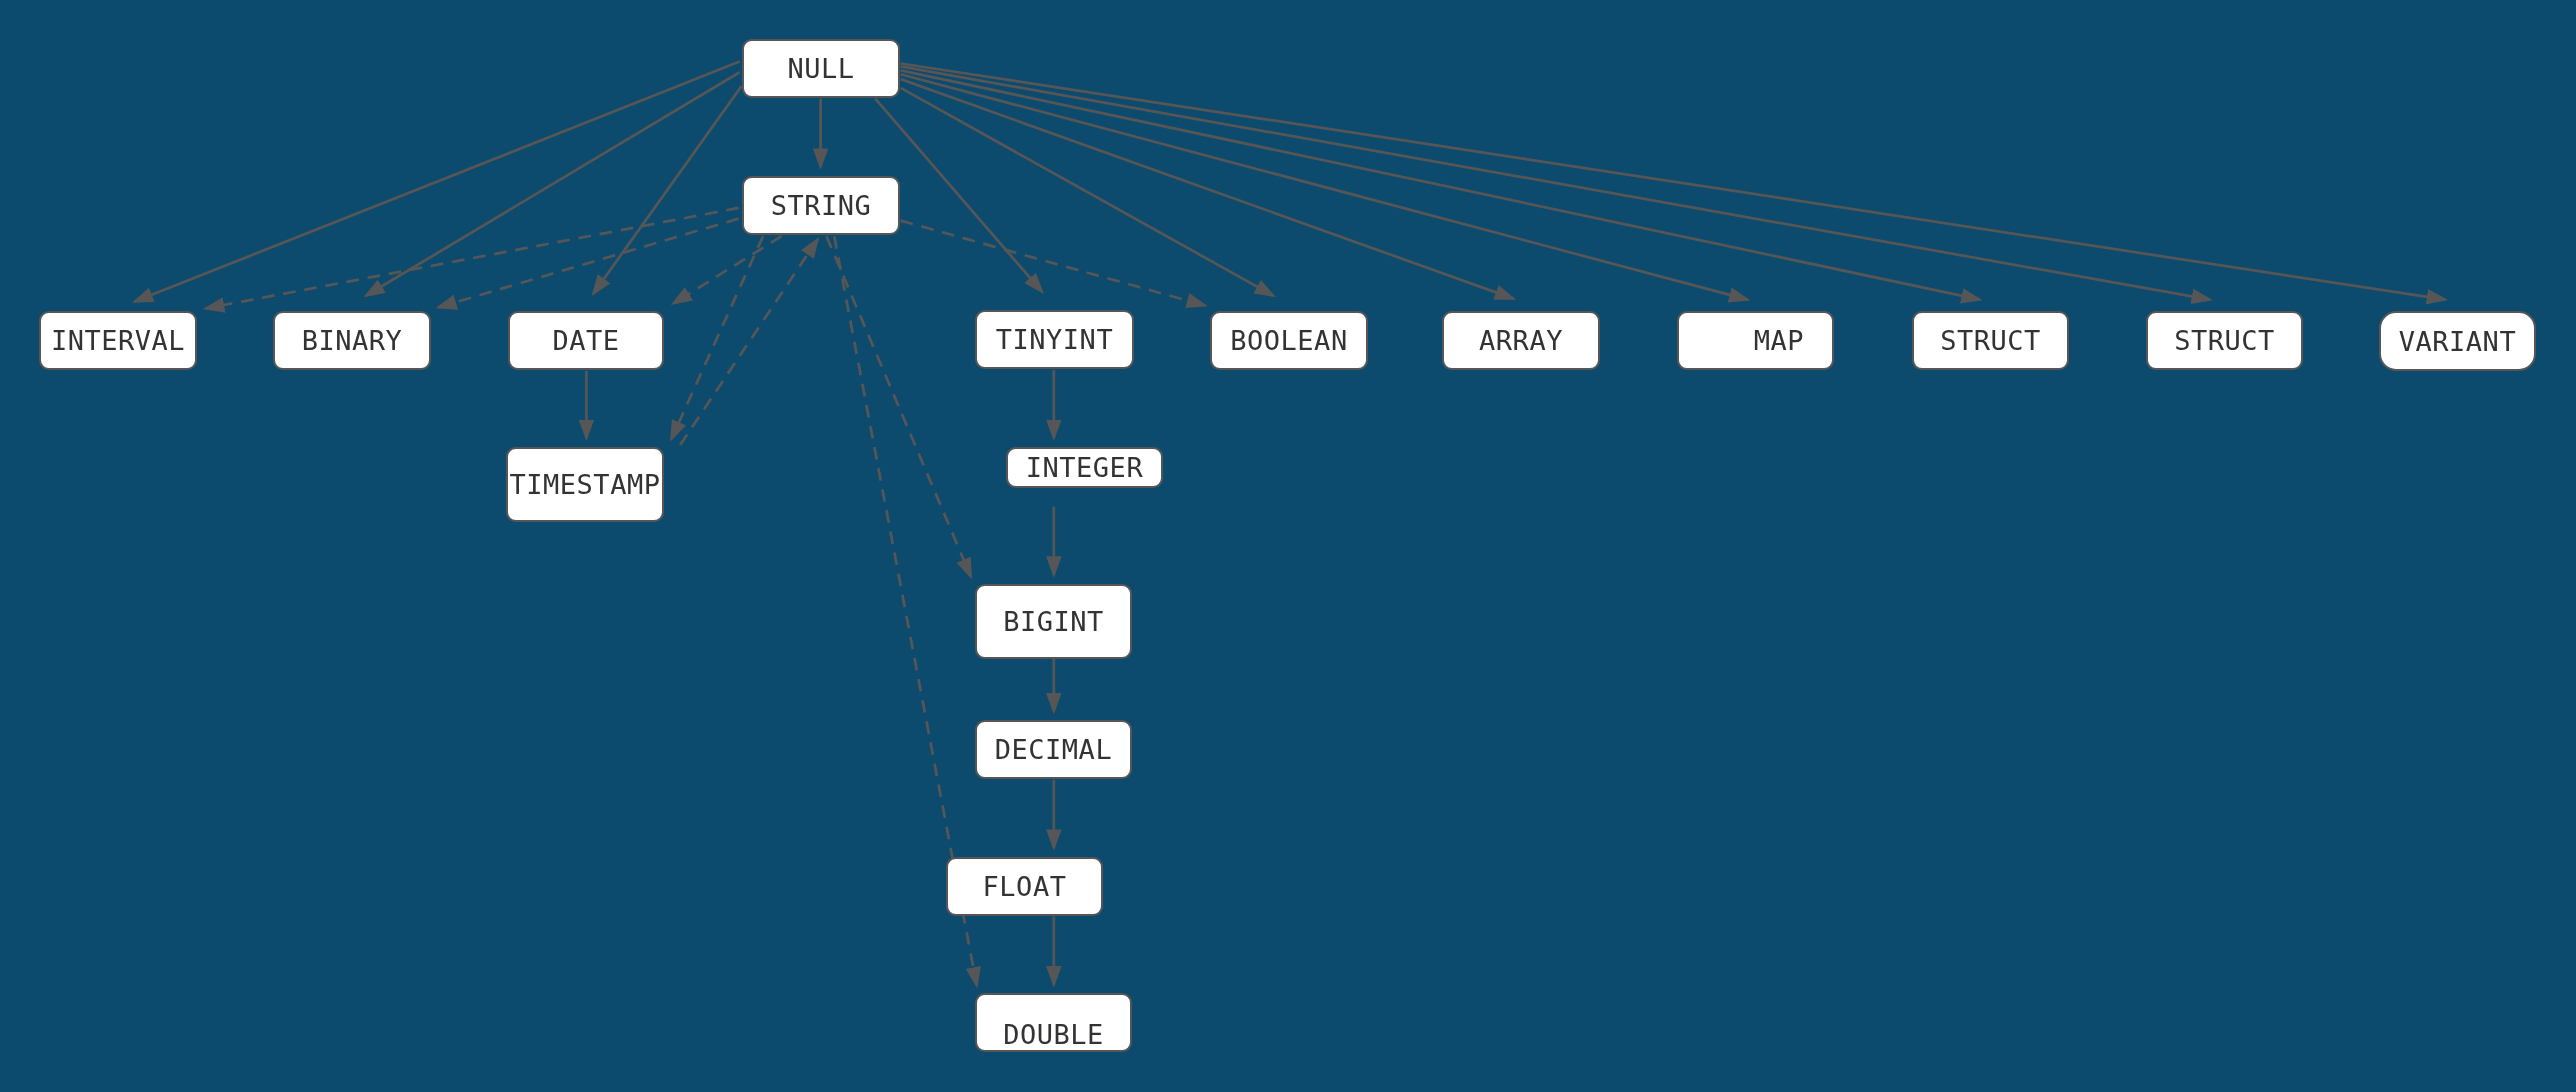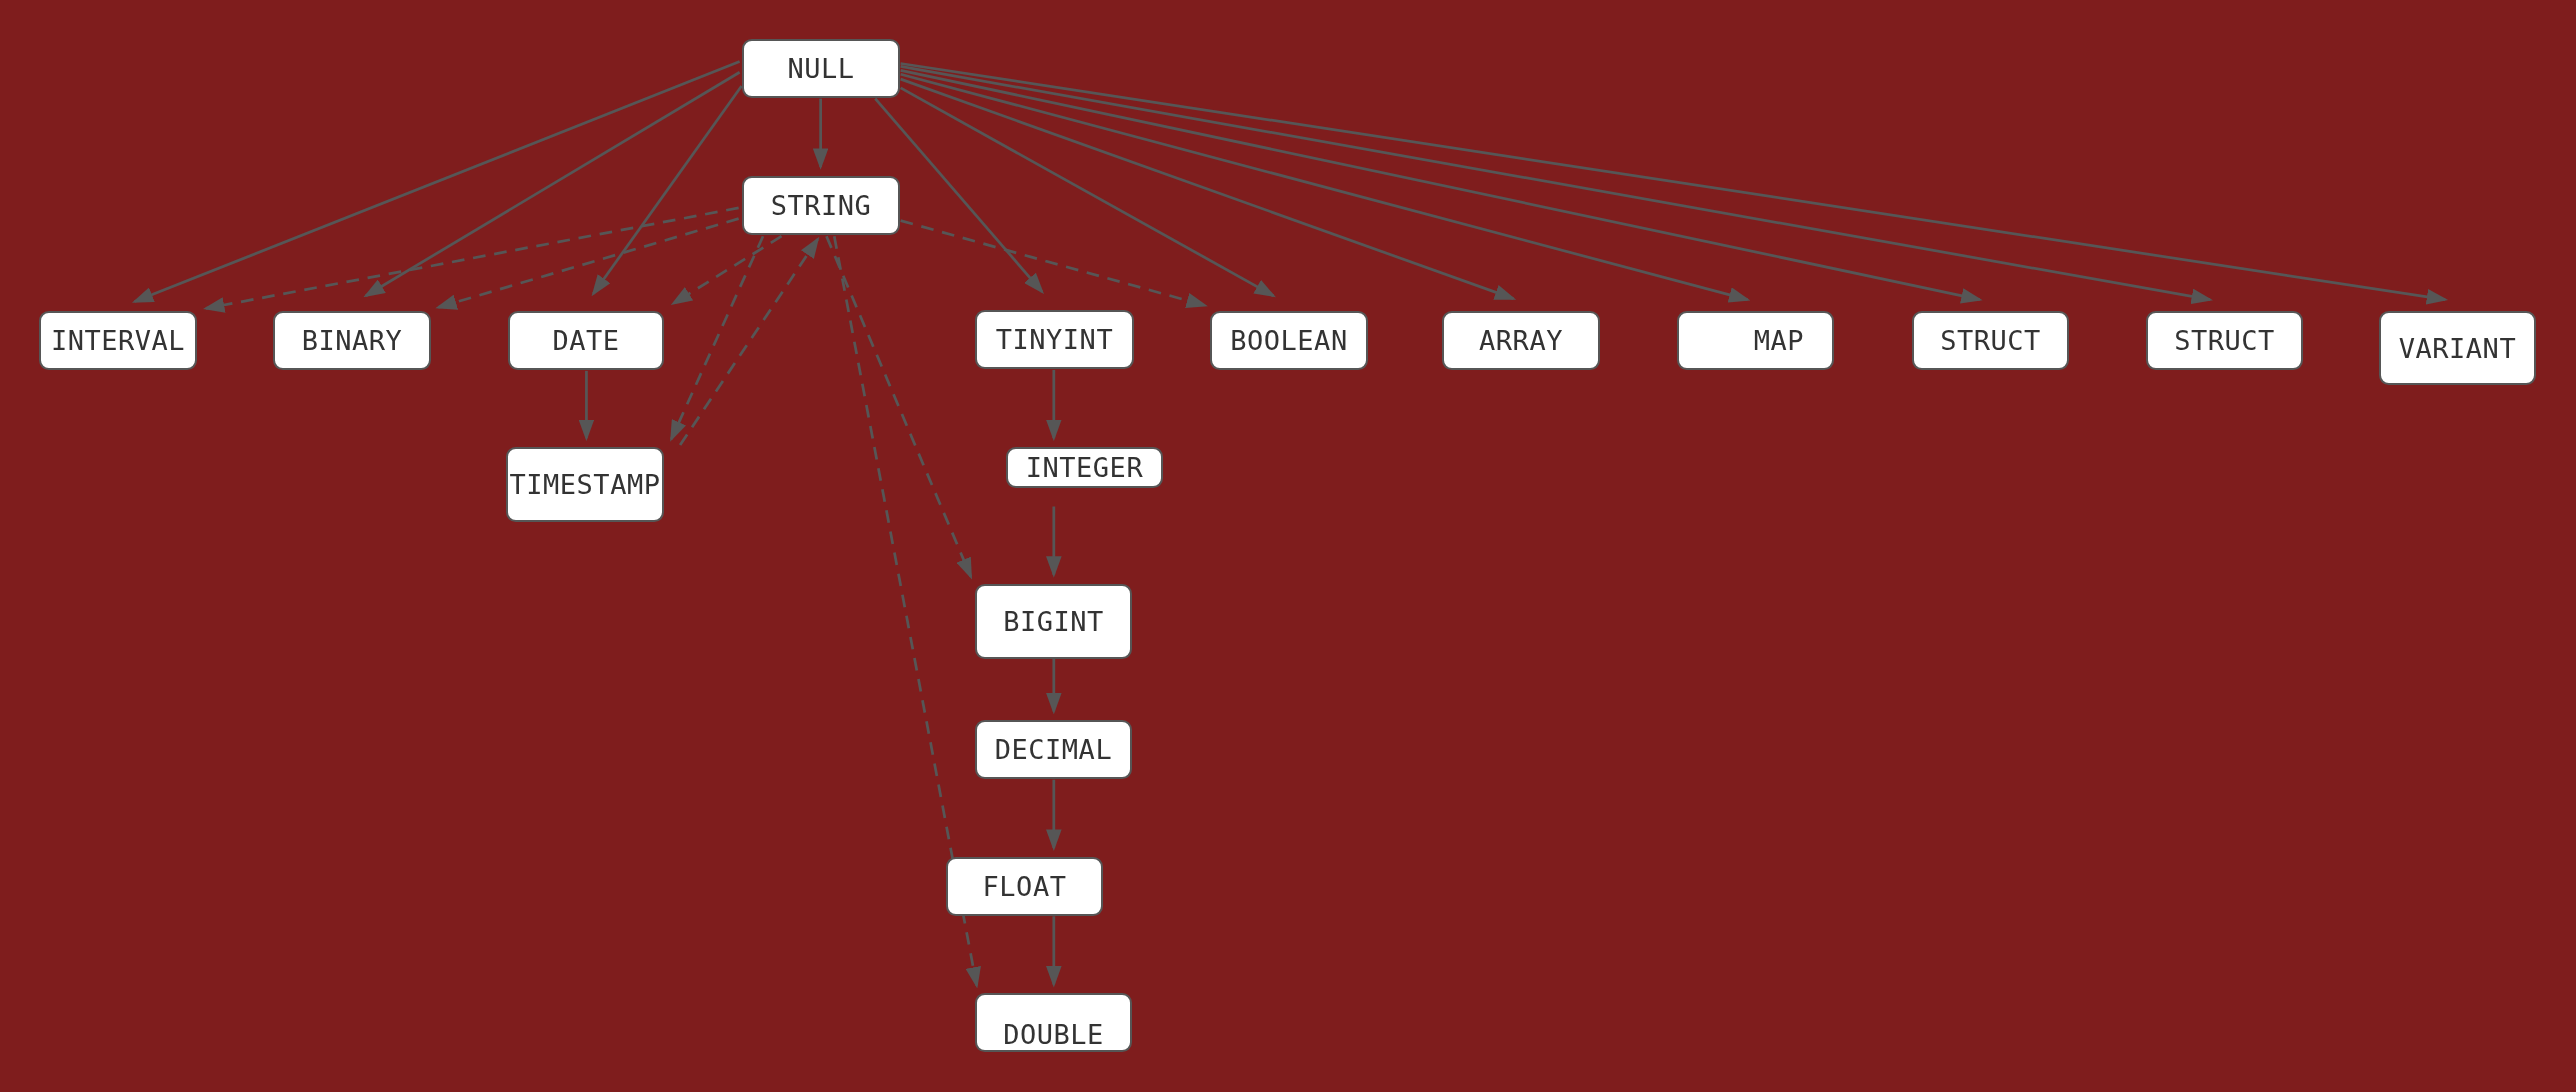--- a/index.html
+++ b/index.html
@@ -1,19 +1,19 @@
 <!DOCTYPE html>
 <html><head>
 <meta charset="utf-8">
 <style>
   html,body{margin:0;padding:0;background:#ffffff;}
   #canvas{
     position:relative;
     width:2576px;height:1093px;
-    background:#7f1d1d;
+    background:#0c4a6e;
     font-family:"DejaVu Sans Mono","Liberation Mono",monospace;
     overflow:hidden;
   }
   #edges{position:absolute;left:0;top:0;width:2576px;height:1093px;}
   .edge{stroke:#565656;stroke-width:2.8;fill:none;}
   .edge.dashed{stroke-dasharray:13 9;}
   .node{
     position:absolute;
     box-sizing:border-box;
     background:#ffffff;
@@ -91,21 +91,21 @@
       </div>
       <div class="node" style="left: 1677px; top: 311px; width: 157px; height: 59px; padding-left: 47px;">
         <span>MAP</span>
       </div>
       <div class="node" style="left: 1912px; top: 311px; width: 157px; height: 59px;">
         <span>STRUCT</span>
       </div>
       <div class="node" style="left: 2146px; top: 311px; width: 157px; height: 59px;">
         <span>STRUCT</span>
       </div>
-      <div class="node" style="left: 2379px; top: 311px; width: 157px; height: 74px;">
+      <div class="node" style="left: 2379px; top: 311px; width: 157px; height: 60px; border-radius: 17px;">
         <span>VARIANT</span>
       </div>
       <div class="node" style="left: 506px; top: 447px; width: 158px; height: 75px;">
         <span>TIMESTAMP</span>
       </div>
       <div class="node" style="left: 1006px; top: 447px; width: 157px; height: 41px;">
         <span>INTEGER</span>
       </div>
       <div class="node" style="left: 975px; top: 584px; width: 157px; height: 75px;">
         <span>BIGINT</span>

